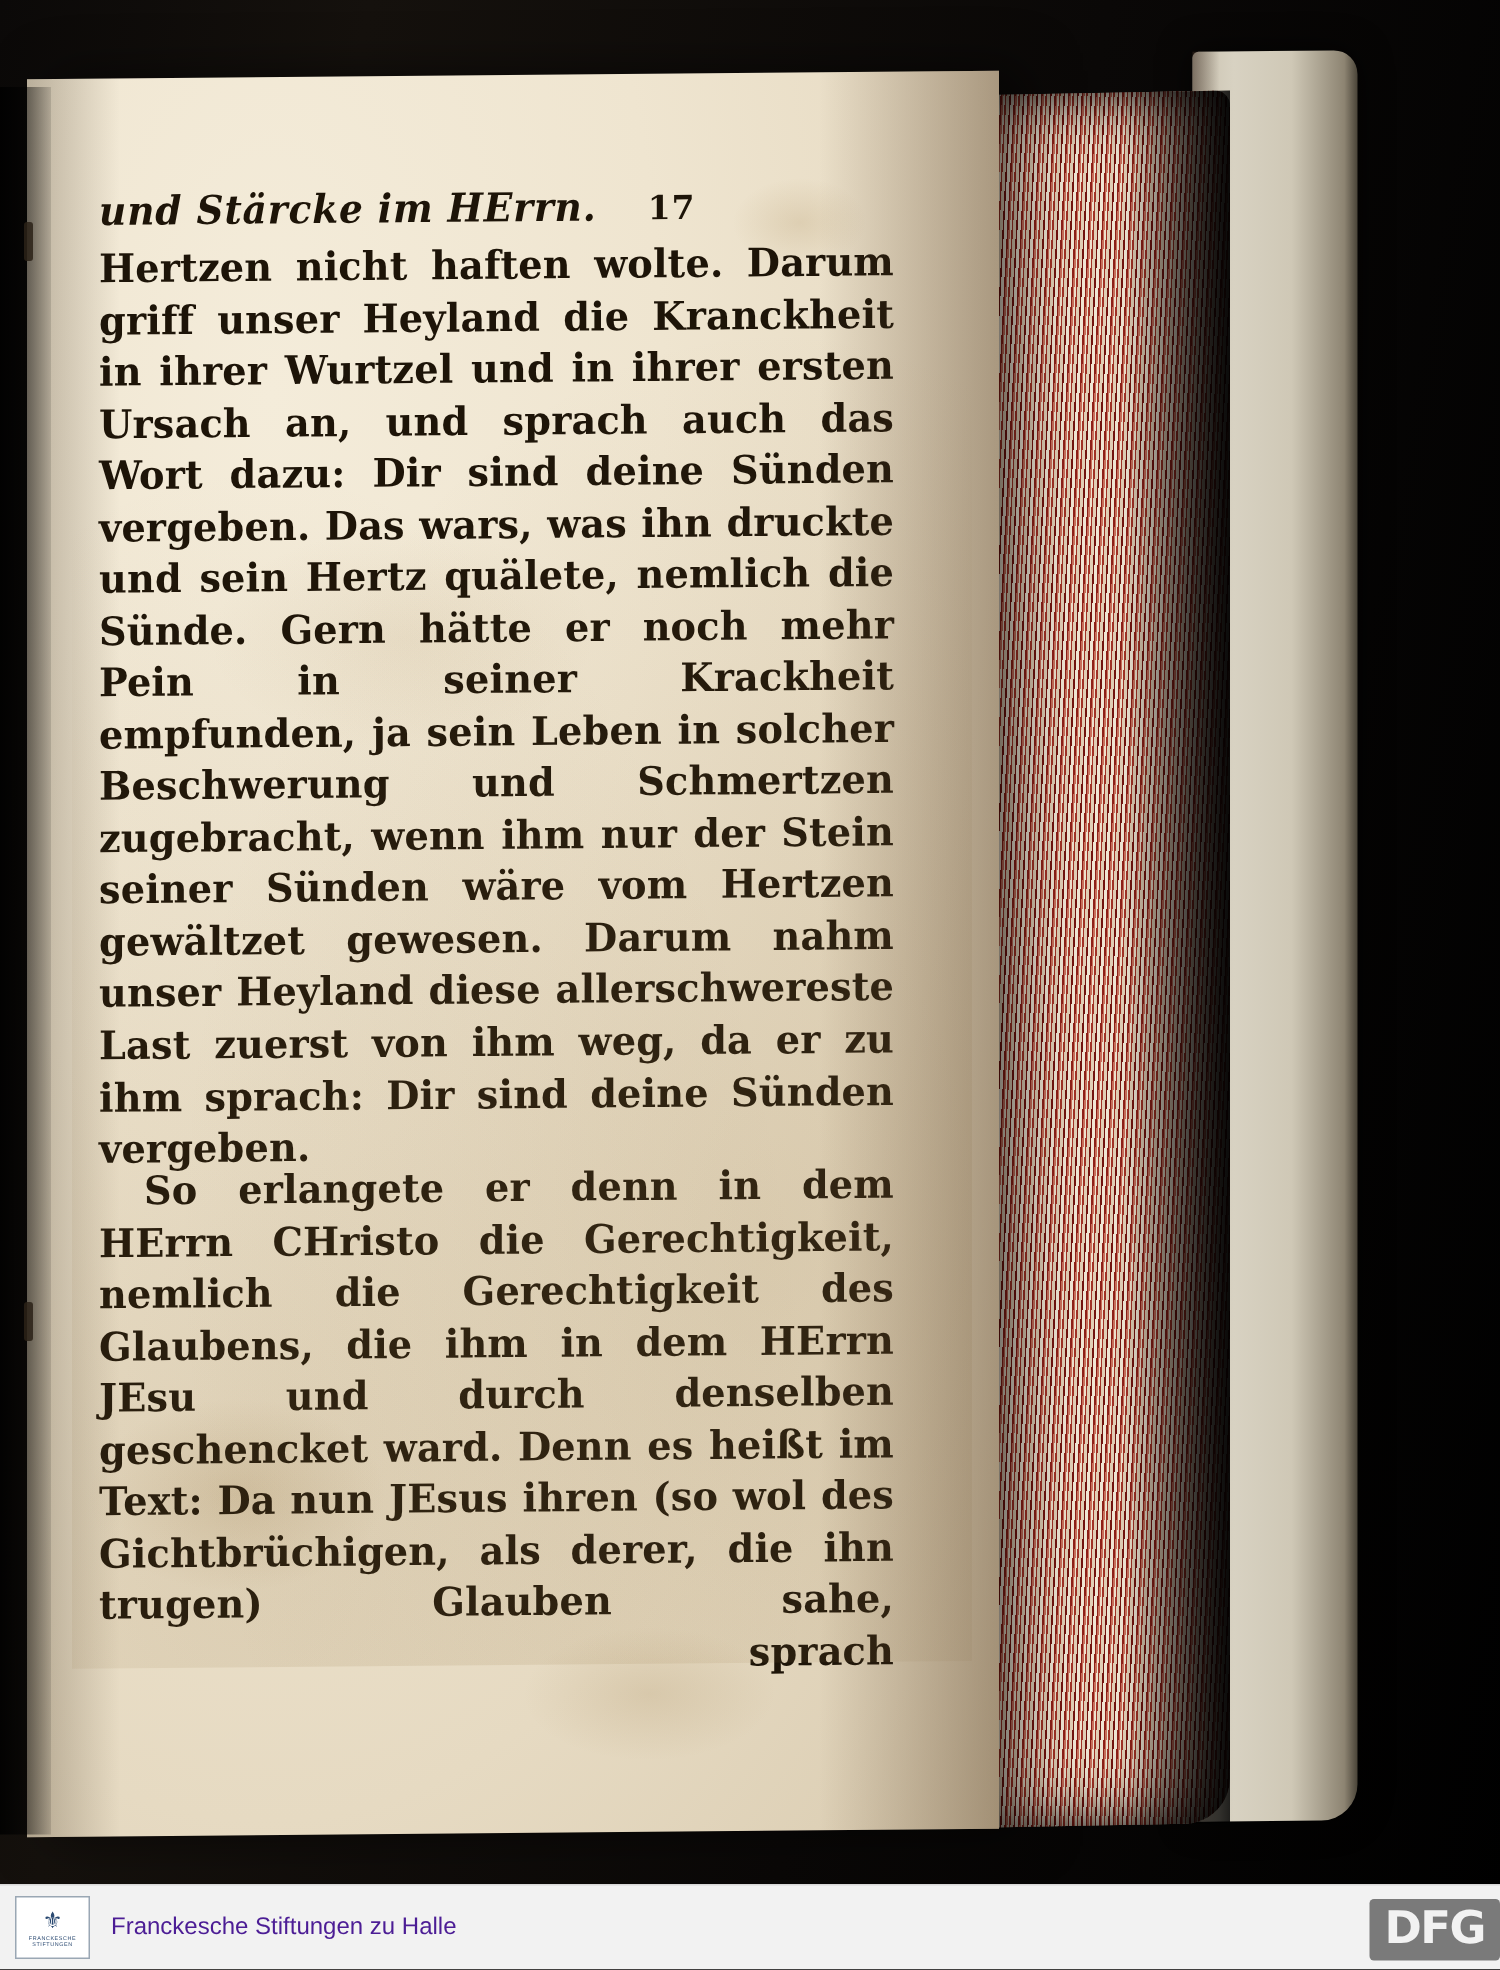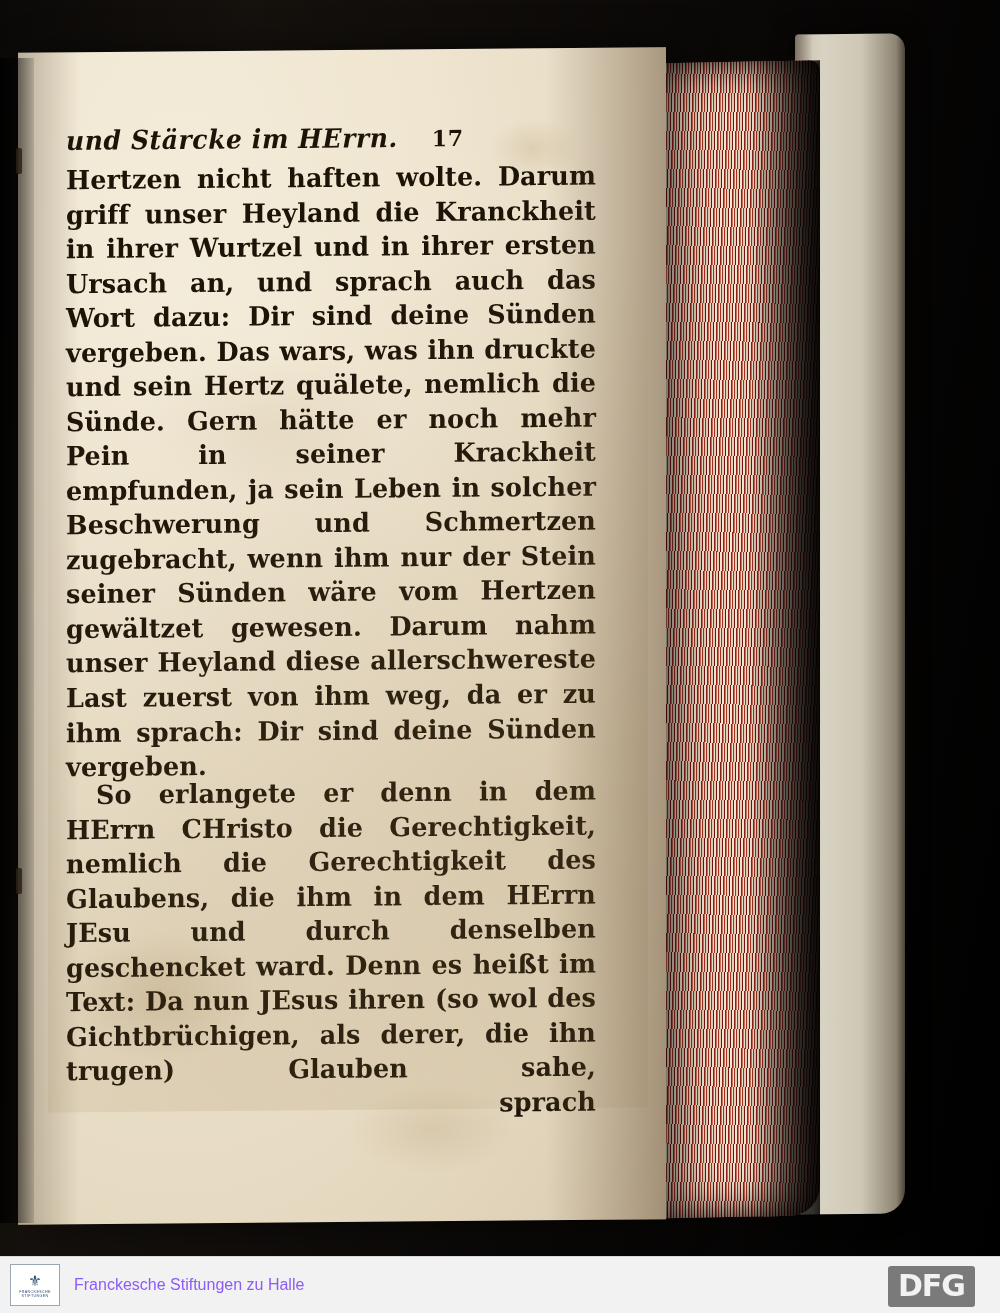--- a/index.html
+++ b/index.html
@@ -243,25 +243,25 @@
   .footer-logo .sub {
     font-size: 3.6px;
     letter-spacing: .4px;
     color: #2b4a72;
     text-align: center;
     margin-top: 2px;
   }
   .footer-text {
     margin-left: 14px;
     font-size: 16px;
-    color: #8b5cf6;
+    color: #4c1d95;
   }
   .footer-right {
     margin-left: auto;
-    margin-right: 25px;
+    margin-right: 0;
     font-size: 30px;
     font-weight: 700;
     color: #6b6b6b;
     letter-spacing: -1px;
     font-family: "DejaVu Sans", sans-serif;
   }
   .footer-right .dfg-box {
     background: #7a7a7a;
     color: #f2f2f2;
     padding: 2px 10px 4px 10px;

